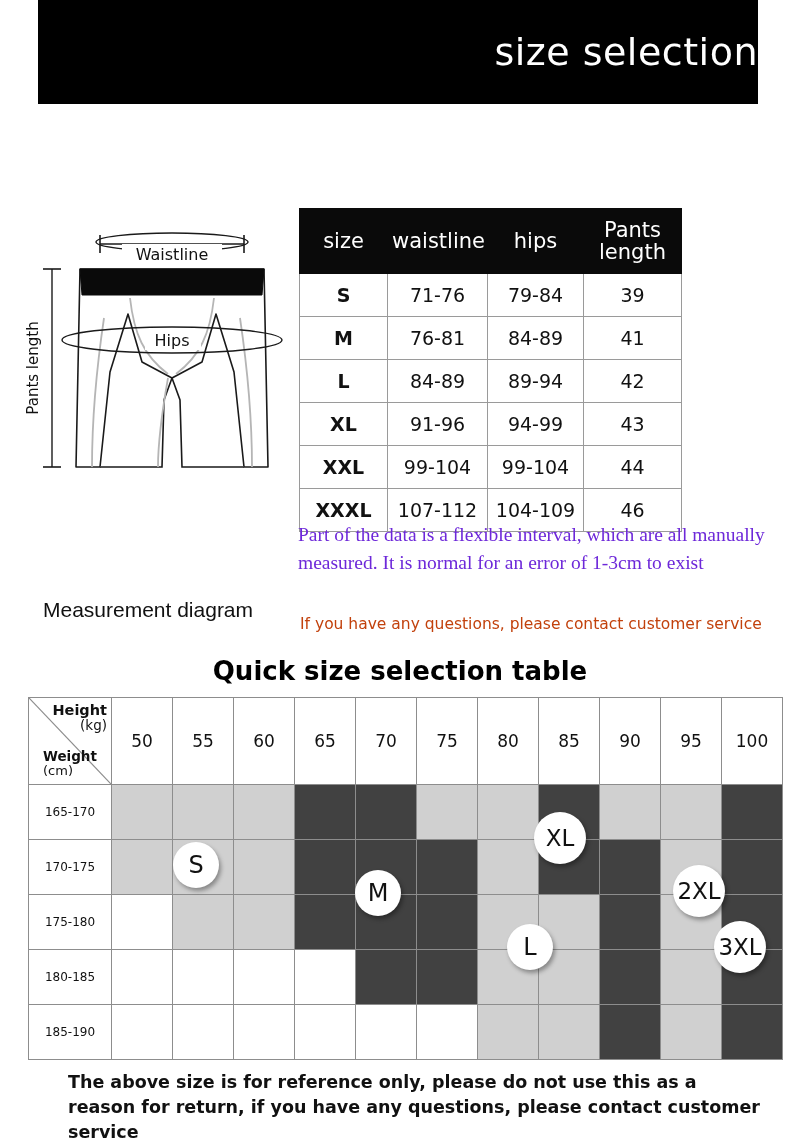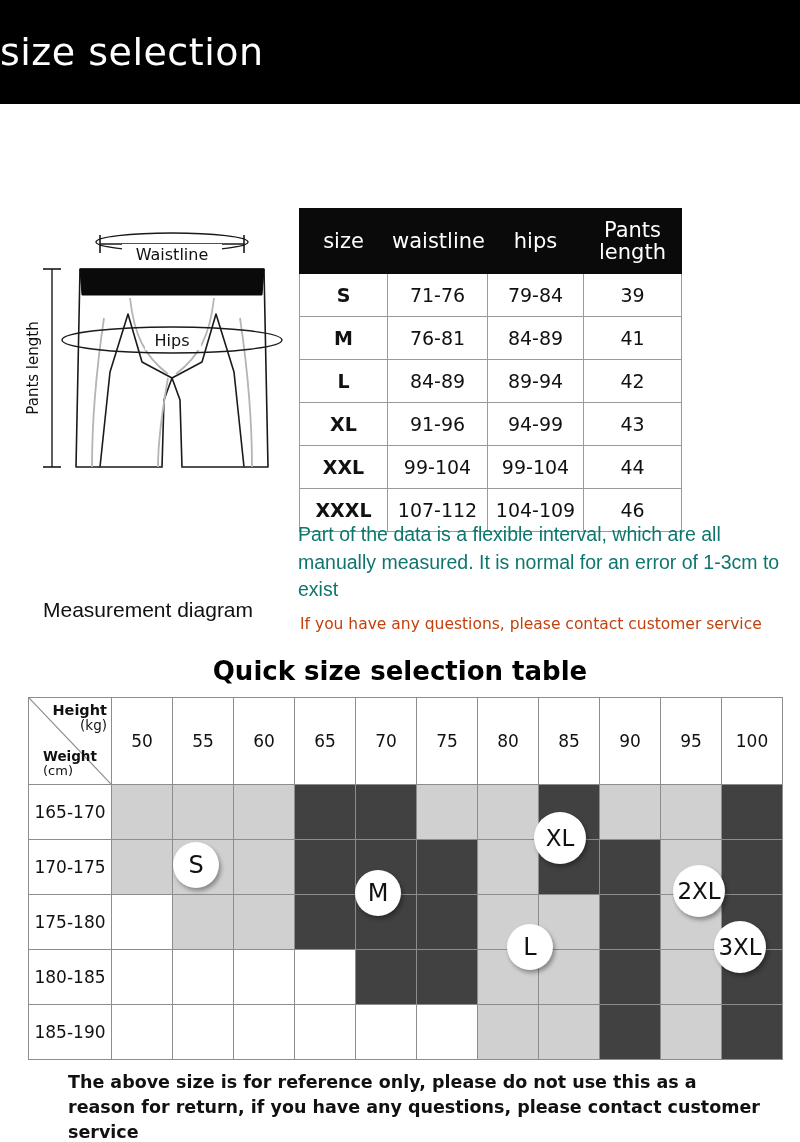--- a/index.html
+++ b/index.html
@@ -7,23 +7,23 @@
     width:800px;height:1142px;
     background:#ffffff;
     font-family:"Liberation Sans", sans-serif;
     color:#111;
     overflow:hidden;
     position:relative;
   }
 
   
   .banner{
-    width:800px;height:104px;
+    width:720px;height:104px;
     background:#000000;
-    display:flex;align-items:center;justify-content:flex-start;
+    display:flex;align-items:center;justify-content:flex-end;margin-left:38px;
   }
   .banner-title{
     color:#ffffff;
     font-size:38px;
     font-weight:400;
     letter-spacing:.5px;
     font-family:"DejaVu Sans", sans-serif;
   }
 
   
@@ -67,22 +67,22 @@
   }
   .size-table td.sz{font-weight:600;}
   .col-size{width:88px;}
   .col-waist{width:100px;}
   .col-hips{width:96px;}
   .col-len{width:98px;}
 
   
   .note-main{
     position:absolute;left:298px;top:417px;width:484px;
-    font-size:19.5px;line-height:1.42;color:#0f766e;
-    font-family:Liberation Sans, sans-serif;
+    font-size:19.5px;line-height:1.42;color:#6d28d9;
+    font-family:Liberation Serif, serif;
   }
   .note-sub{
     position:absolute;left:300px;top:511px;width:480px;
     font-size:15.5px;color:#c2410c;
     font-family:"DejaVu Sans", sans-serif;
   }
 
   
   .quick-title{
     position:absolute;left:0;top:656px;width:800px;
@@ -110,21 +110,21 @@
     color:#111;
     background:#ffffff;
     font-family:"DejaVu Sans", sans-serif;
   }
   .grid .corner{
     width:82px;height:86px;
     position:relative;
     background:#fff;
   }
   .grid .colhead{width:60px;height:86px;font-size:17px;}
-  .grid .rowhead{width:82px;height:54px;font-size:17px;}
+  .grid .rowhead{width:82px;height:54px;font-size:12px;}
   .grid td.cell{height:54px;}
 
   .cell.light{background:#d0d0d0;}
   .cell.dark{background:#414141;}
   .cell.blank{background:#ffffff;}
 
   
   .corner .diag{
     position:absolute;left:0;top:0;width:100%;height:100%;
   }

